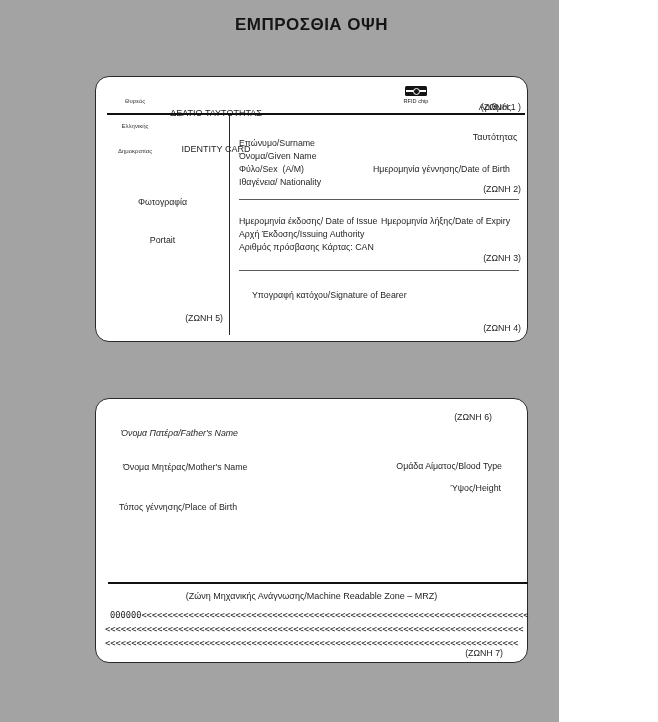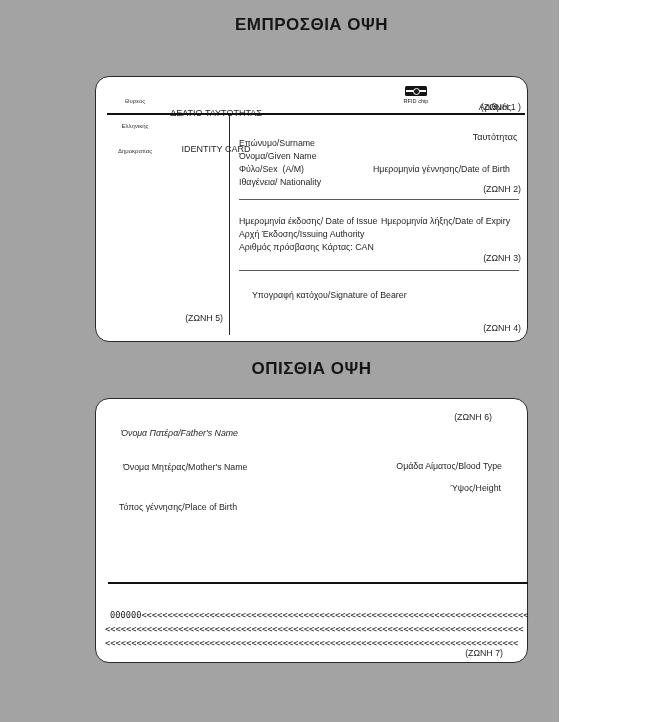--- a/index.html
+++ b/index.html
@@ -56,20 +56,24 @@
 
     <div class="t c" style="left:354px;top:5px;width:90px;line-height:10px;font-size:9px;">
       <div>Αριθμός</div>
       <div>Ταυτότητας</div>
     </div>
     <div class="t r" style="right:6px;top:25px;width:80px;">(ΖΩΝΗ 1 )</div>
 
     <div class="hline" style="left:11px;right:2px;top:36px;"></div>
     <div class="vdiv" style="left:133px;top:38px;bottom:6px;"></div>
 
+    <div class="t c" style="left:0;top:94px;width:133px;line-height:12.5px;">
+      <div>Φωτογραφία</div>
+      <div>Portait</div>
+    </div>
     <div class="t r" style="left:0;top:236px;width:127px;">(ΖΩΝΗ 5)</div>
 
     <div class="t" style="left:143px;top:61px;">Επώνυμο/Surname</div>
     <div class="t" style="left:143px;top:74px;">Όνομα/Given Name</div>
     <div class="t" style="left:143px;top:87px;">Φύλο/Sex  (Α/Μ)</div>
     <div class="t" style="left:277px;top:87px;">Ημερομηνία γέννησης/Date of Birth</div>
     <div class="t" style="left:143px;top:100px;">Ιθαγένεια/ Nationality</div>
     <div class="t r" style="right:6px;top:107px;width:80px;">(ΖΩΝΗ 2)</div>
     <div class="sep" style="left:143px;right:8px;top:122px;"></div>
 
@@ -77,31 +81,31 @@
     <div class="t" style="left:285px;top:139px;">Ημερομηνία λήξης/Date of Expiry</div>
     <div class="t" style="left:143px;top:152px;">Αρχή Έκδοσης/Issuing Authority</div>
     <div class="t" style="left:143px;top:165px;text-align:right;">Αριθμός πρόσβασης Κάρτας: CAN</div>
     <div class="t r" style="right:6px;top:176px;width:80px;">(ΖΩΝΗ 3)</div>
     <div class="sep" style="left:143px;right:8px;top:193px;"></div>
 
     <div class="t" style="left:143px;top:213px;margin-left:13px;">Υπογραφή κατόχου/Signature of Bearer</div>
     <div class="t r" style="right:6px;top:246px;width:80px;">(ΖΩΝΗ 4)</div>
   </div>
 
-  <div class="title" style="top:359px;">ΟΠΙΣΘΙΑ ΟΨΗ</div>
 
   <div class="card back">
     <div class="t r" style="right:35px;top:13px;width:80px;">(ΖΩΝΗ 6)</div>
     <div class="t" style="left:25px;top:29px;font-style:italic;">Όνομα Πατέρα/Father's Name</div>
     <div class="t" style="left:27px;top:63px;">Όνομα Μητέρας/Mother's Name</div>
     <div class="t r" style="right:25px;top:62px;width:160px;">Ομάδα Αίματος/Blood Type</div>
     <div class="t r" style="right:26px;top:84px;width:120px;">Ύψος/Height</div>
     <div class="t" style="left:23px;top:103px;">Τόπος γέννησης/Place of Birth</div>
 
     <div class="hline" style="left:12px;right:-1px;top:183px;"></div>
+    <div class="t c" style="left:0;right:0;top:192px;font-size:9px;">(Ζώνη Μηχανικής Ανάγνωσης/Machine Readable Zone – MRZ)</div>
 
     <div class="mrz" style="left:14px;top:210px;">000000&lt;&lt;&lt;&lt;&lt;&lt;&lt;&lt;&lt;&lt;&lt;&lt;&lt;&lt;&lt;&lt;&lt;&lt;&lt;&lt;&lt;&lt;&lt;&lt;&lt;&lt;&lt;&lt;&lt;&lt;&lt;&lt;&lt;&lt;&lt;&lt;&lt;&lt;&lt;&lt;&lt;&lt;&lt;&lt;&lt;&lt;&lt;&lt;&lt;&lt;&lt;&lt;&lt;&lt;&lt;&lt;&lt;&lt;&lt;&lt;&lt;&lt;&lt;&lt;&lt;&lt;&lt;&lt;&lt;&lt;&lt;&lt;&lt;&lt;</div>
     <div class="mrz" style="left:9px;top:224px;">&lt;&lt;&lt;&lt;&lt;&lt;&lt;&lt;&lt;&lt;&lt;&lt;&lt;&lt;&lt;&lt;&lt;&lt;&lt;&lt;&lt;&lt;&lt;&lt;&lt;&lt;&lt;&lt;&lt;&lt;&lt;&lt;&lt;&lt;&lt;&lt;&lt;&lt;&lt;&lt;&lt;&lt;&lt;&lt;&lt;&lt;&lt;&lt;&lt;&lt;&lt;&lt;&lt;&lt;&lt;&lt;&lt;&lt;&lt;&lt;&lt;&lt;&lt;&lt;&lt;&lt;&lt;&lt;&lt;&lt;&lt;&lt;&lt;&lt;&lt;&lt;&lt;&lt;&lt;&lt;</div>
     <div class="mrz" style="left:9px;top:238px;">&lt;&lt;&lt;&lt;&lt;&lt;&lt;&lt;&lt;&lt;&lt;&lt;&lt;&lt;&lt;&lt;&lt;&lt;&lt;&lt;&lt;&lt;&lt;&lt;&lt;&lt;&lt;&lt;&lt;&lt;&lt;&lt;&lt;&lt;&lt;&lt;&lt;&lt;&lt;&lt;&lt;&lt;&lt;&lt;&lt;&lt;&lt;&lt;&lt;&lt;&lt;&lt;&lt;&lt;&lt;&lt;&lt;&lt;&lt;&lt;&lt;&lt;&lt;&lt;&lt;&lt;&lt;&lt;&lt;&lt;&lt;&lt;&lt;&lt;&lt;&lt;&lt;&lt;&lt;</div>
 
     <div class="t r" style="right:24px;top:249px;width:80px;">(ΖΩΝΗ 7)</div>
   </div>
 
 </div>
 

